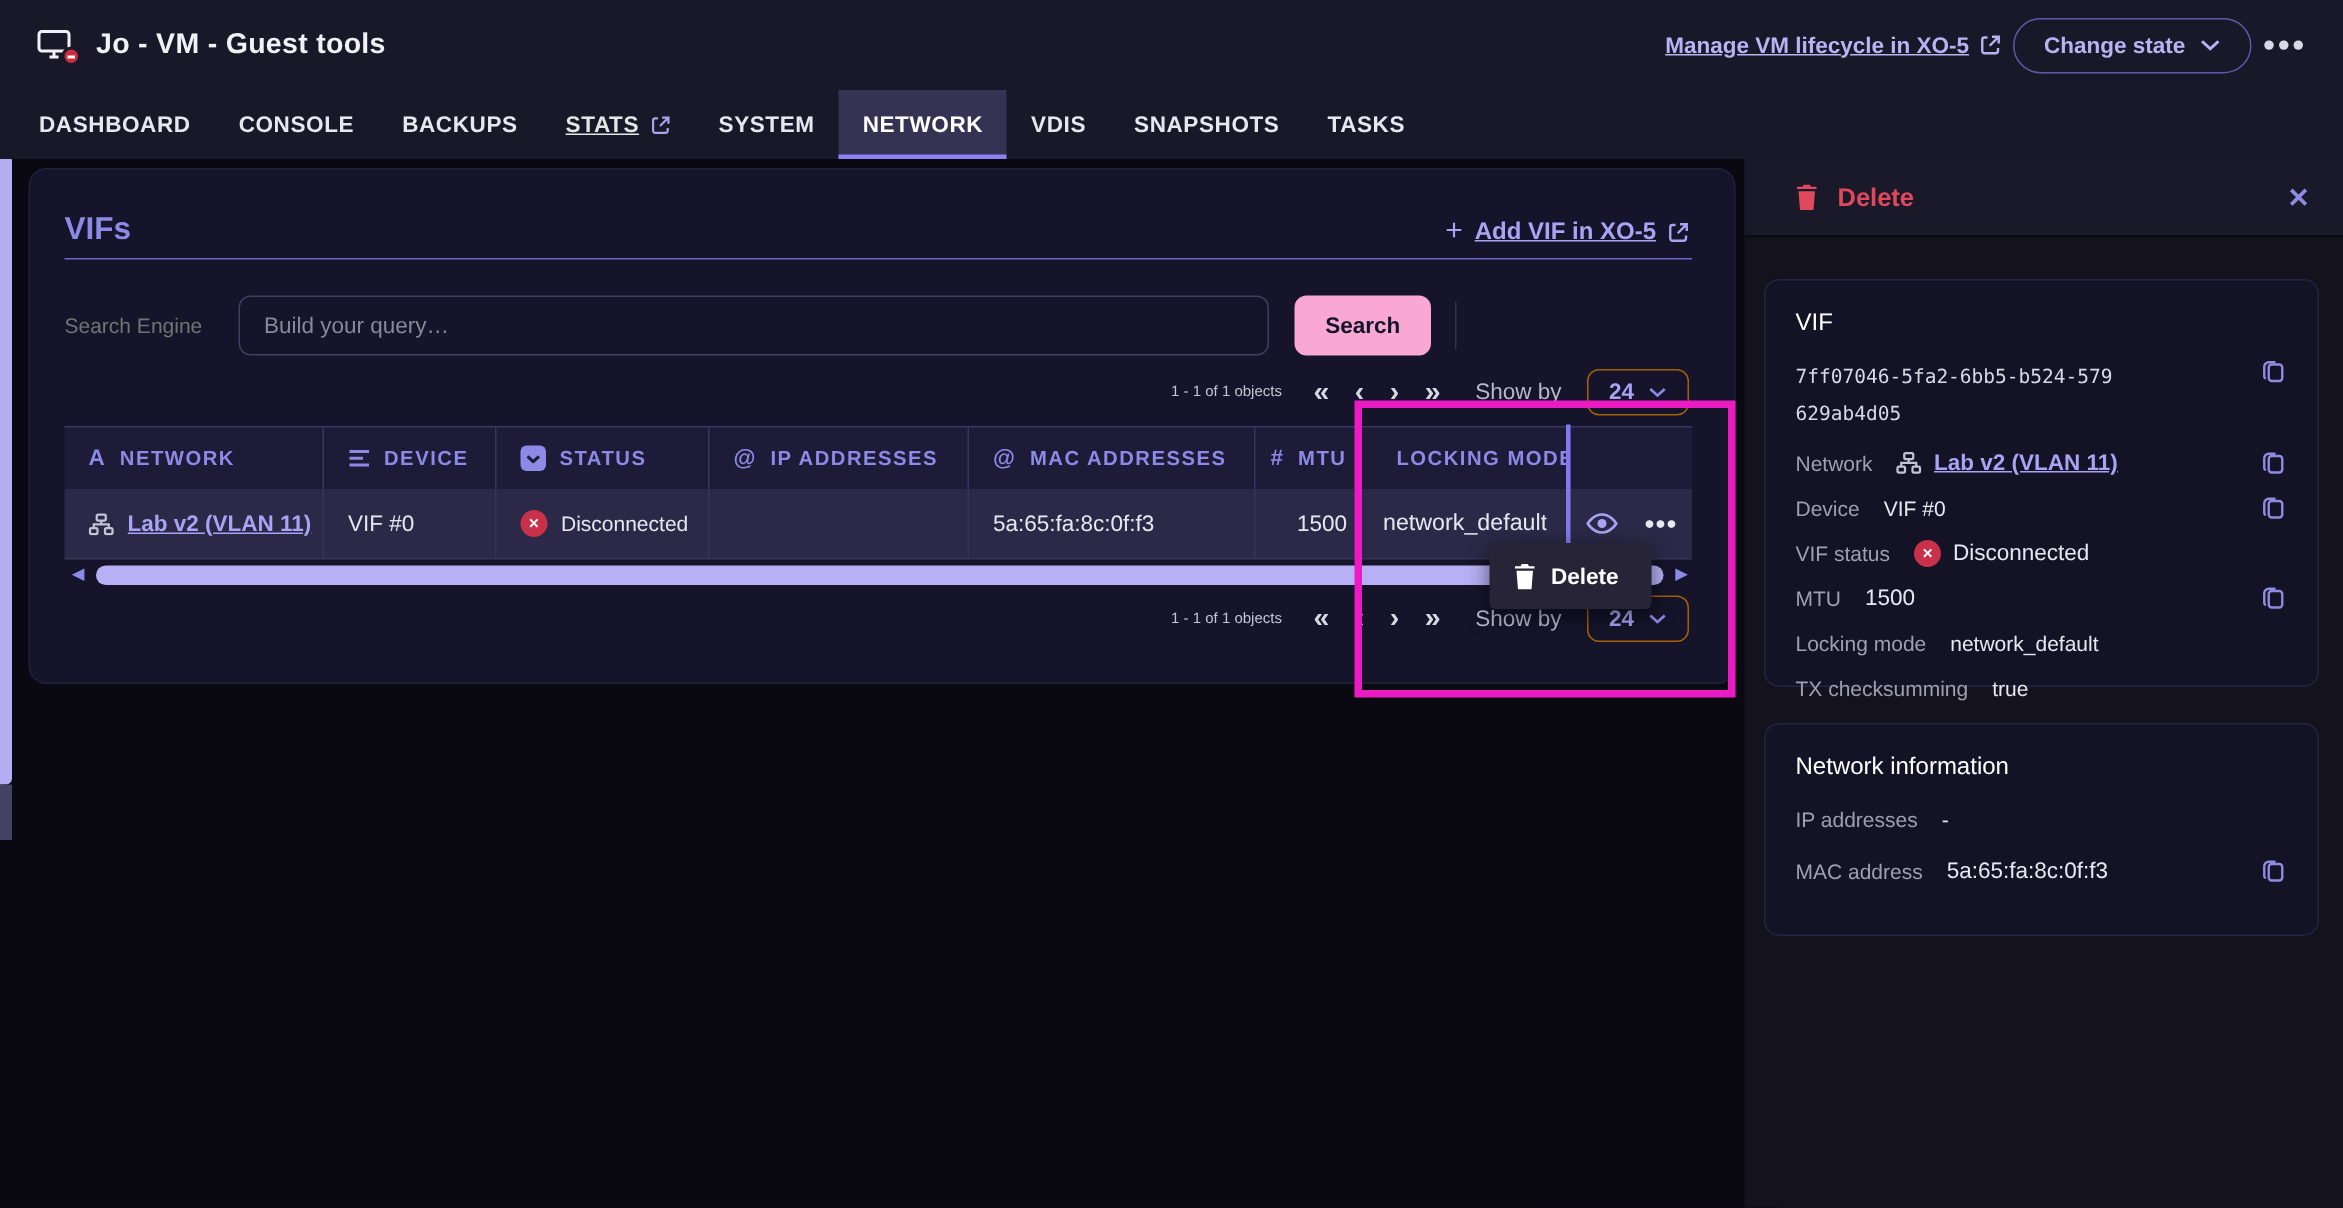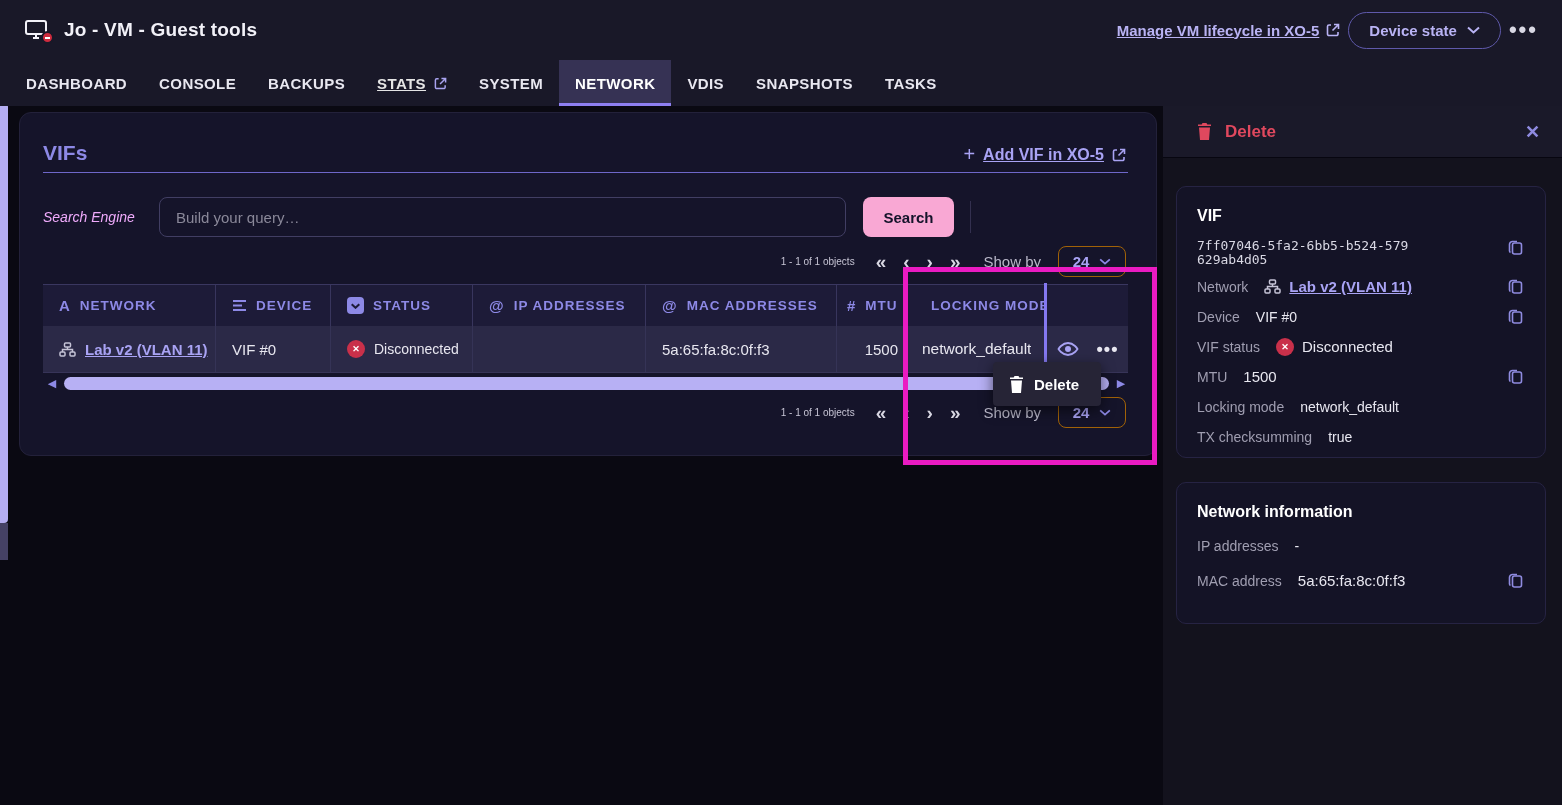--- a/index.html
+++ b/index.html
@@ -44,21 +44,21 @@
   
   .main-panel { position:absolute; left:19px; top:112px; width:1138px; height:344px; background:#15142a;
     border:1px solid #23213a; border-radius:12px; z-index:3; }
   .vifs-title { position:absolute; left:23px; top:28px; font-size:21px; font-weight:700; color:#8d89e6; }
   .vifs-rule { position:absolute; left:23px; top:59px; width:1085px; height:1px; background:#6e67c9; }
   .add-vif { position:absolute; top:30px; right:30px; display:flex; align-items:center; gap:8px;
     color:#a9a3f4; font-size:16px; font-weight:600; cursor:pointer; }
   .add-vif .plus { font-size:20px; font-weight:400; text-decoration:none; }
   .add-vif .lbl { text-decoration:underline; }
 
-  .search-label { position:absolute; left:23px; top:96px; font-size:14px; color:#f0abfc;font-style:italic; }
+  .search-label { position:absolute; left:23px; top:96px; font-size:14px; color:#737373; }
   .query-input { position:absolute; left:139px; top:84px; width:687px; height:40px; background:transparent;
     border:1px solid #413e63; border-radius:8px; color:#e8e7f0; font-size:15px; padding:0 16px;
     font-family:"Liberation Sans", sans-serif; outline:none; }
   .query-input::placeholder { color:#8a8899; }
   .search-btn { position:absolute; left:843px; top:84px; width:91px; height:40px; background:#f9a8d4;
     color:#14132a; border:none; border-radius:8px; font-size:15px; font-weight:700; cursor:pointer;
     font-family:"Liberation Sans", sans-serif; }
   .btn-divider { position:absolute; left:950px; top:88px; width:1px; height:32px; background:#33304f; }
   .qb-btn { position:absolute; left:967px; top:84px; width:141px; height:40px; background:#3f3e4b;
     color:#b3b2bb; border:1px solid #74737f; border-radius:8px; font-size:15px; font-weight:700; cursor:pointer;
@@ -115,27 +115,27 @@
   
   .side-panel { position:absolute; left:1163px; top:106px; width:399px; height:699px; background:#13121d; z-index:4; }
   .sp-header { height:52px; background:#1a1929; border-bottom:1px solid #070610; display:flex; align-items:center;
     padding:0 22px 0 34px; }
   .sp-title { color:#e0485e; font-size:17px; font-weight:700; margin-left:13px; }
   .sp-close { margin-left:auto; color:#8f8be0; font-size:18px; font-weight:700; cursor:pointer; }
   .card { position:absolute; left:13px; width:370px; background:#141326; border:1px solid #262343; border-radius:10px;
     padding:20px; }
   .card.vif-card { top:80px; height:272px; }
   .card.net-card { top:376px; height:142px; }
-  .card h3 { font-size:16px; font-weight:700; color:#fff; margin-bottom:14px; }
+  .card h3 { font-size:16px; font-weight:400; color:#fff; margin-bottom:14px; }
   .kv { display:flex; align-items:center; margin-top:9px; min-height:21px; }
   .kv .k { color:#a09eb1; font-size:14px; margin-right:16px; flex:none; }
   .kv .v { color:#e8e7f0; font-size:14px; display:flex; align-items:center; gap:8px; }
   .kv .copy { margin-left:auto; cursor:pointer; display:flex; }
   .uuid-row { display:flex; align-items:flex-start; margin-top:2px; }
-  .uuid { font-family:"DejaVu Sans Mono", monospace; font-size:13px; line-height:14px; color:#d9d8e4;
+  .uuid { font-family:"DejaVu Sans Mono", monospace; font-size:13px; line-height:25px; color:#d9d8e4;
     width:212px; word-break:break-all; }
   .side-link { color:#a9a3f4; font-weight:600; font-size:15px; text-decoration:underline; cursor:pointer; }
 
   svg { display:block; }
 </style>
 </head>
 <body>
 
 <div class="topbar">
   <div class="vm-icon">
@@ -148,21 +148,21 @@
   <div class="page-title">Jo - VM - Guest tools</div>
   <div class="topbar-right">
     <div class="manage-link">
       <span>Manage VM lifecycle in XO-5</span>
       <svg width="14" height="14" viewBox="0 0 14 14" fill="none" stroke="#b9b3f4" stroke-width="1.6">
         <path d="M5 2H3a1.5 1.5 0 0 0-1.5 1.5V11A1.5 1.5 0 0 0 3 12.5h7.5A1.5 1.5 0 0 0 12 11V9"></path>
           <path d="M8 1.5h4.5V6M12.2 1.8 6.5 7.5"></path>
       </svg>
     </div>
     <div class="change-state">
-      <span>Device state</span>
+      <span>Change state</span>
       <svg width="13" height="8" viewBox="0 0 13 8" fill="none" stroke="#b9b3f4" stroke-width="2">
           <path d="M1 1.5 6.5 6.5 12 1.5"></path>
         </svg>
     </div>
     <div class="more-dots">•••</div>
   </div>
 </div>
 
 <div class="tabbar">
   <div class="tab">

